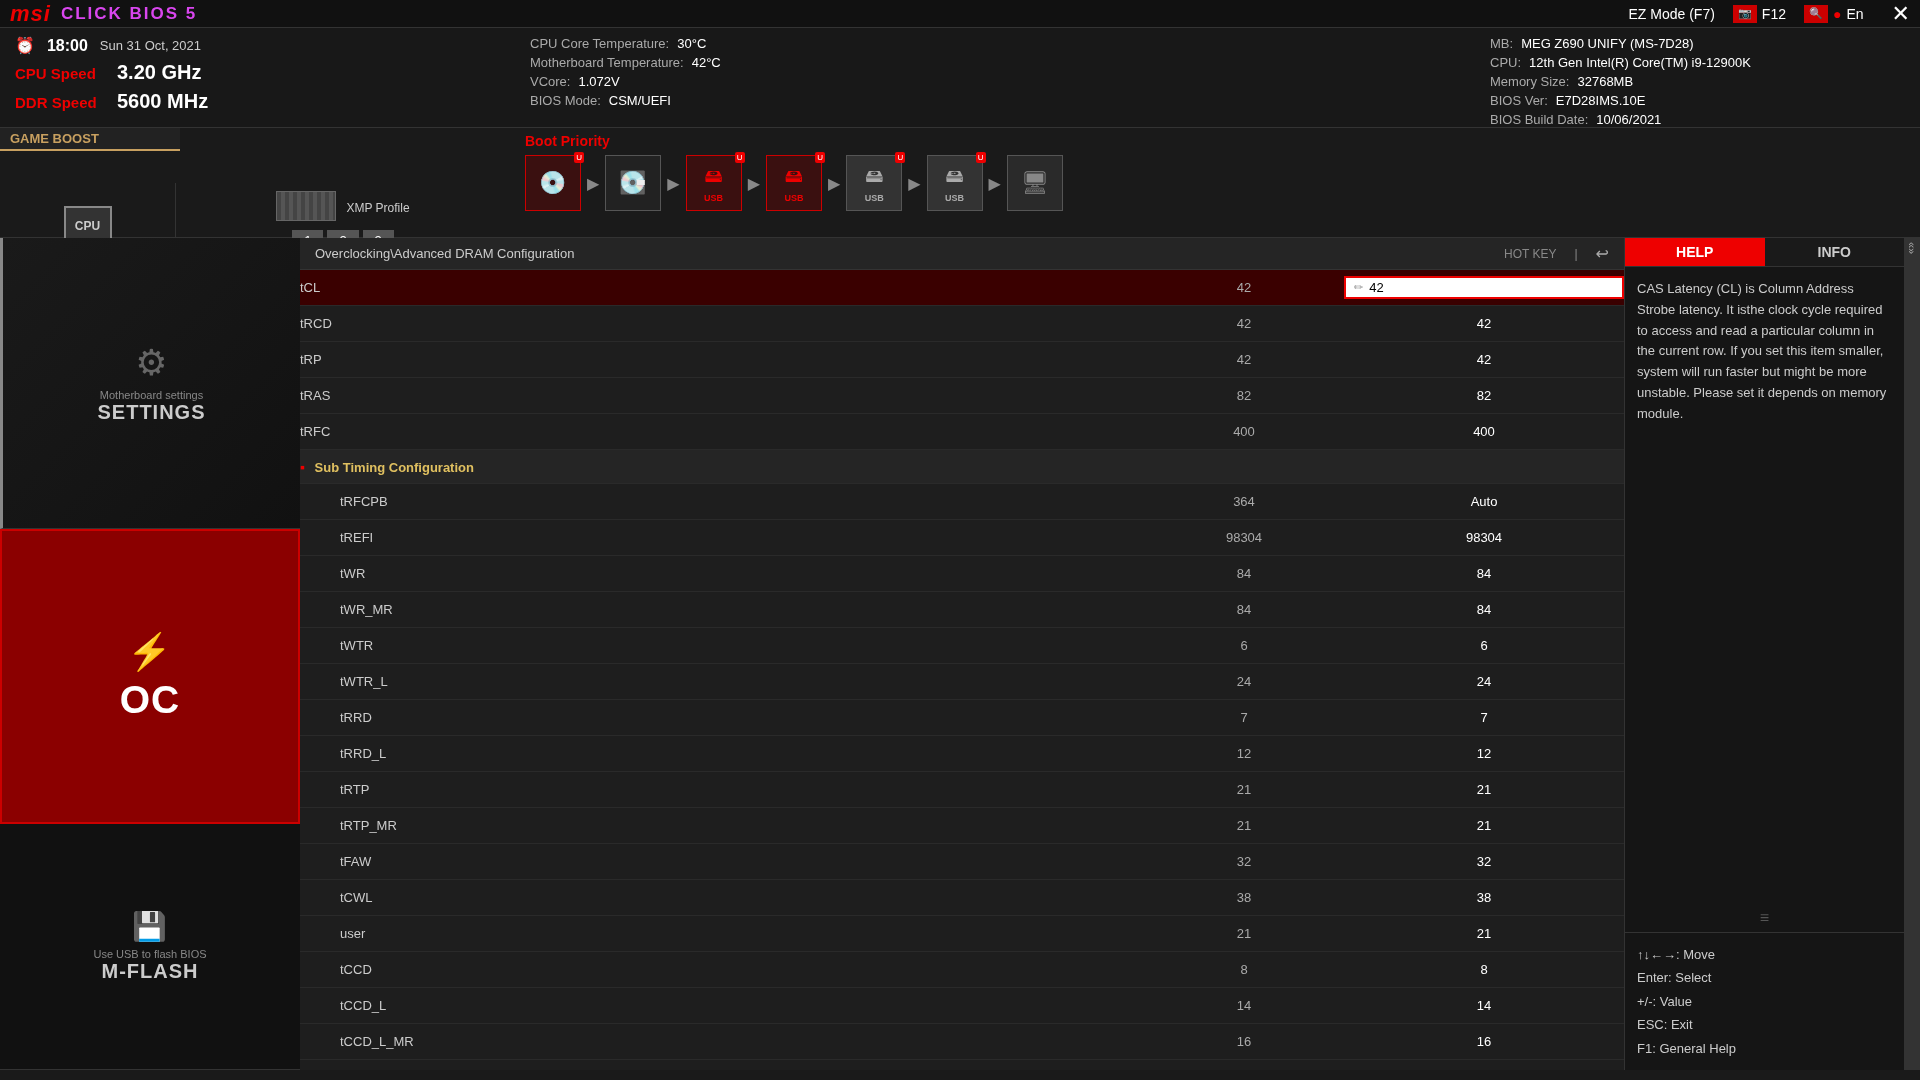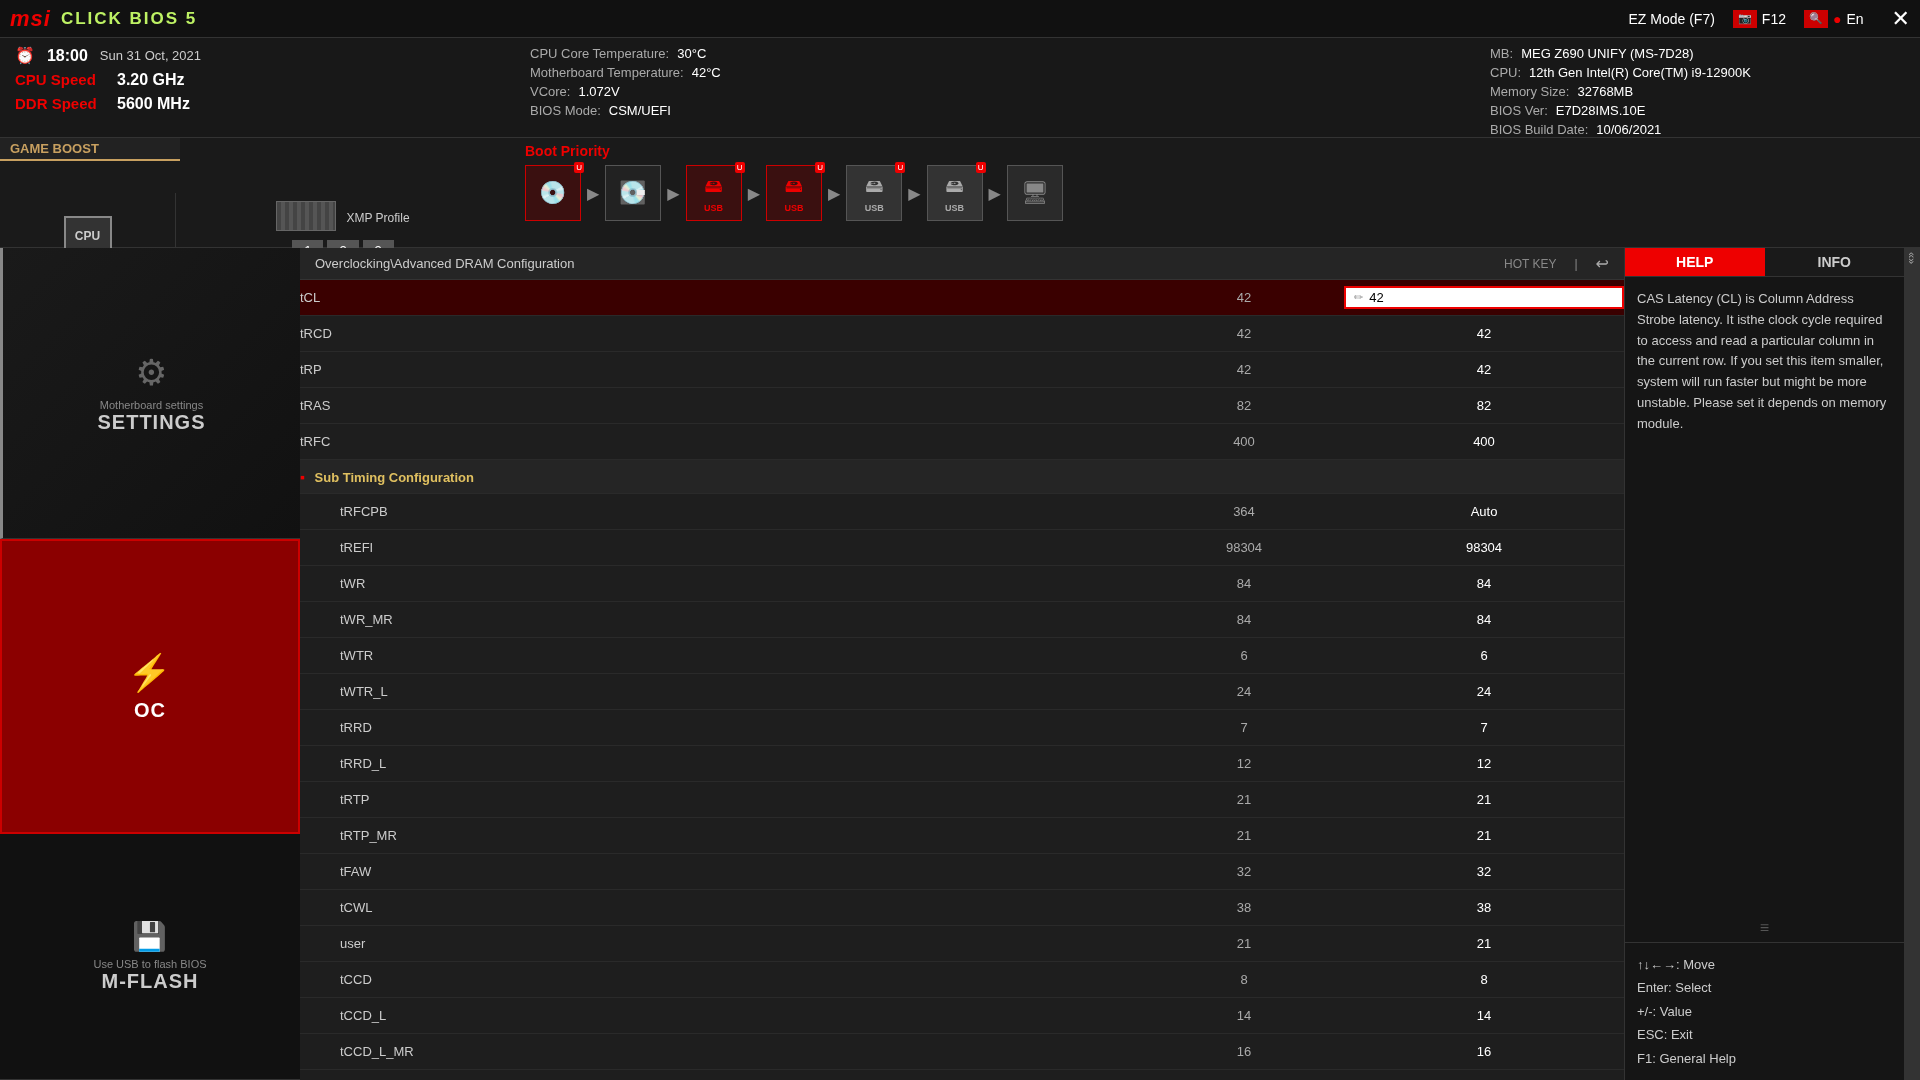--- a/index.html
+++ b/index.html
@@ -8,41 +8,41 @@
       height: 1080px;
       background: #1a1a1a;
       font-family: Arial, sans-serif;
       overflow: hidden;
       color: #e0e0e0;
     }
 
     
     #topbar {
       background: #111;
-      height: 38px;
+      height: 28px;
       display: flex;
       align-items: center;
       justify-content: space-between;
       padding: 0 10px;
       border-bottom: 1px solid #333;
     }
     #topbar-left {
       display: flex;
       align-items: center;
       gap: 10px;
     }
     #msi-logo {
       color: #fff;
       font-style: italic;
       font-weight: 900;
       font-size: 22px;
       letter-spacing: 1px;
     }
     #bios-title {
-      color: #bef264;
+      color: #d946ef;
       font-size: 17px;
       font-weight: bold;
       letter-spacing: 2px;
     }
     #topbar-right {
       display: flex;
       align-items: center;
       gap: 18px;
     }
     .top-btn {
@@ -91,21 +91,21 @@
     .clock-icon { color: #aaa; font-size: 16px; }
     .time-text { color: #fff; font-size: 16px; font-weight: bold; }
     .date-text { color: #ccc; font-size: 13px; }
     .speed-row {
       display: flex;
       align-items: baseline;
       gap: 12px;
       margin-top: 4px;
     }
     .speed-label { color: #e00; font-size: 15px; font-weight: bold; width: 90px; }
-    .speed-value { color: #fff; font-size: 16px; font-weight: bold; }
+    .speed-value { color: #fff; font-size: 20px; font-weight: bold; }
     #infobar-center {
       flex: 1;
       padding: 8px 20px;
       font-size: 13px;
       color: #ccc;
       display: flex;
       flex-direction: column;
       gap: 4px;
     }
     .info-line { display: flex; gap: 8px; }
@@ -606,21 +606,21 @@
   <div id="sidebar">
 
     <div class="sidebar-item" style="background:linear-gradient(135deg,#1a1a1a,#111);border-left:3px solid #888;flex:1.2;">
       <div class="sidebar-icon">⚙</div>
       <div class="sidebar-sub-label">Motherboard settings</div>
       <div class="sidebar-main-label">SETTINGS</div>
     </div>
 
     <div class="sidebar-item oc-active" style="flex:1.2;">
       <div class="sidebar-icon" style="color:#aaa;">⚡</div>
-      <div class="sidebar-main-label" style="font-size:20px;color:#fff;">OC</div>
+      <div class="sidebar-main-label" style="font-size:39px;color:#fff;">OC</div>
     </div>
 
     <div class="sidebar-item" style="flex:1;">
       <div class="sidebar-icon" style="font-size:28px;">💾</div>
       <div class="sidebar-sub-label">Use USB to flash BIOS</div>
       <div class="sidebar-main-label">M-FLASH</div>
     </div>
   </div>
 
   <div id="content">

